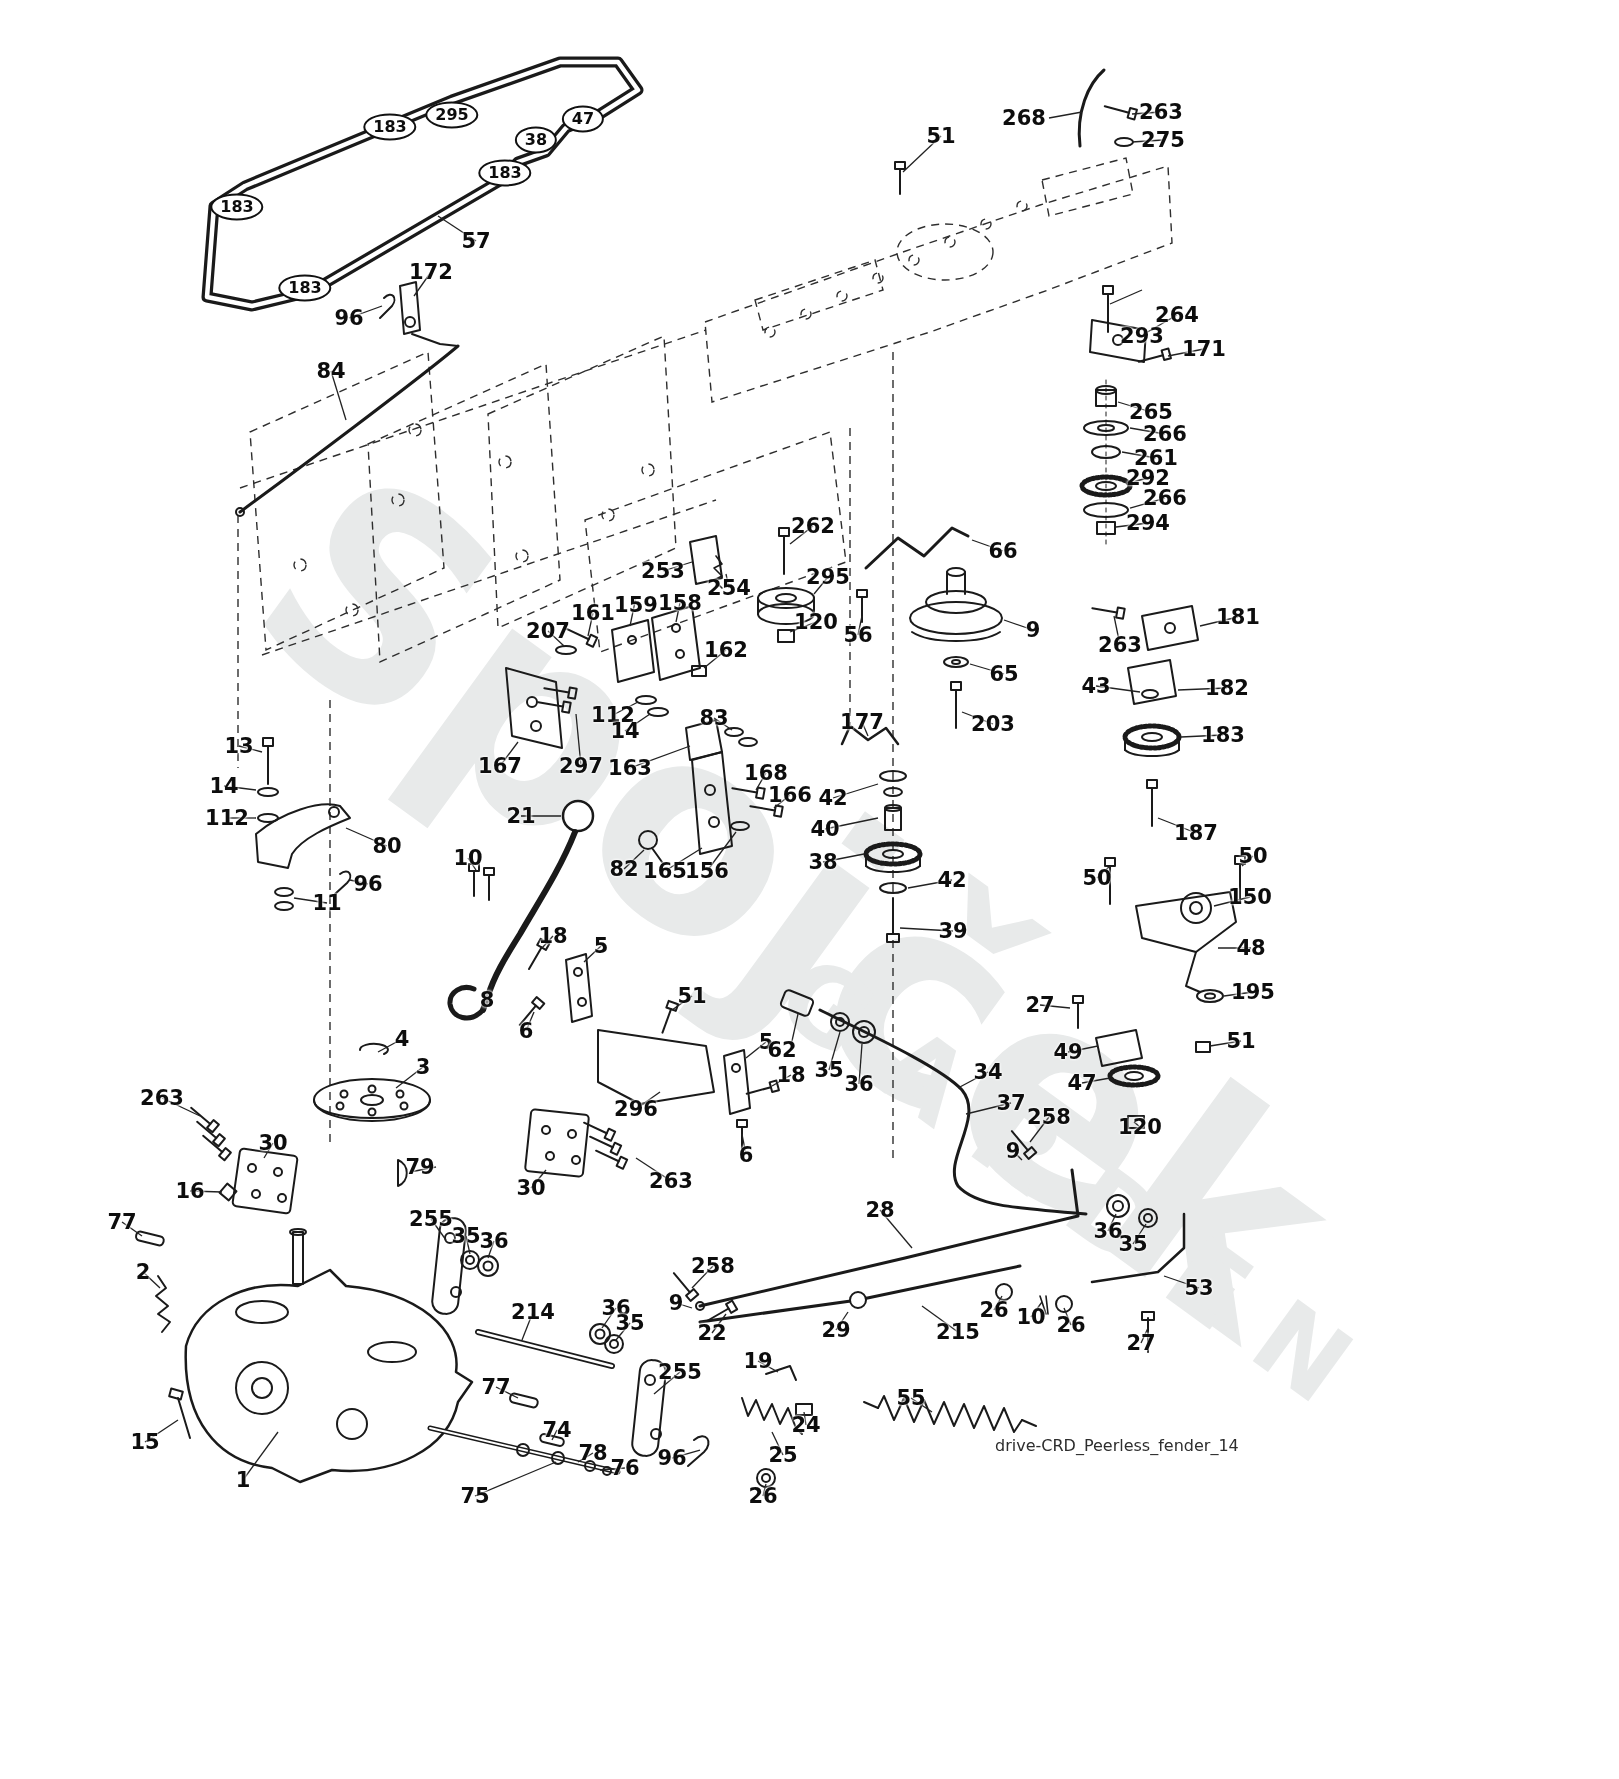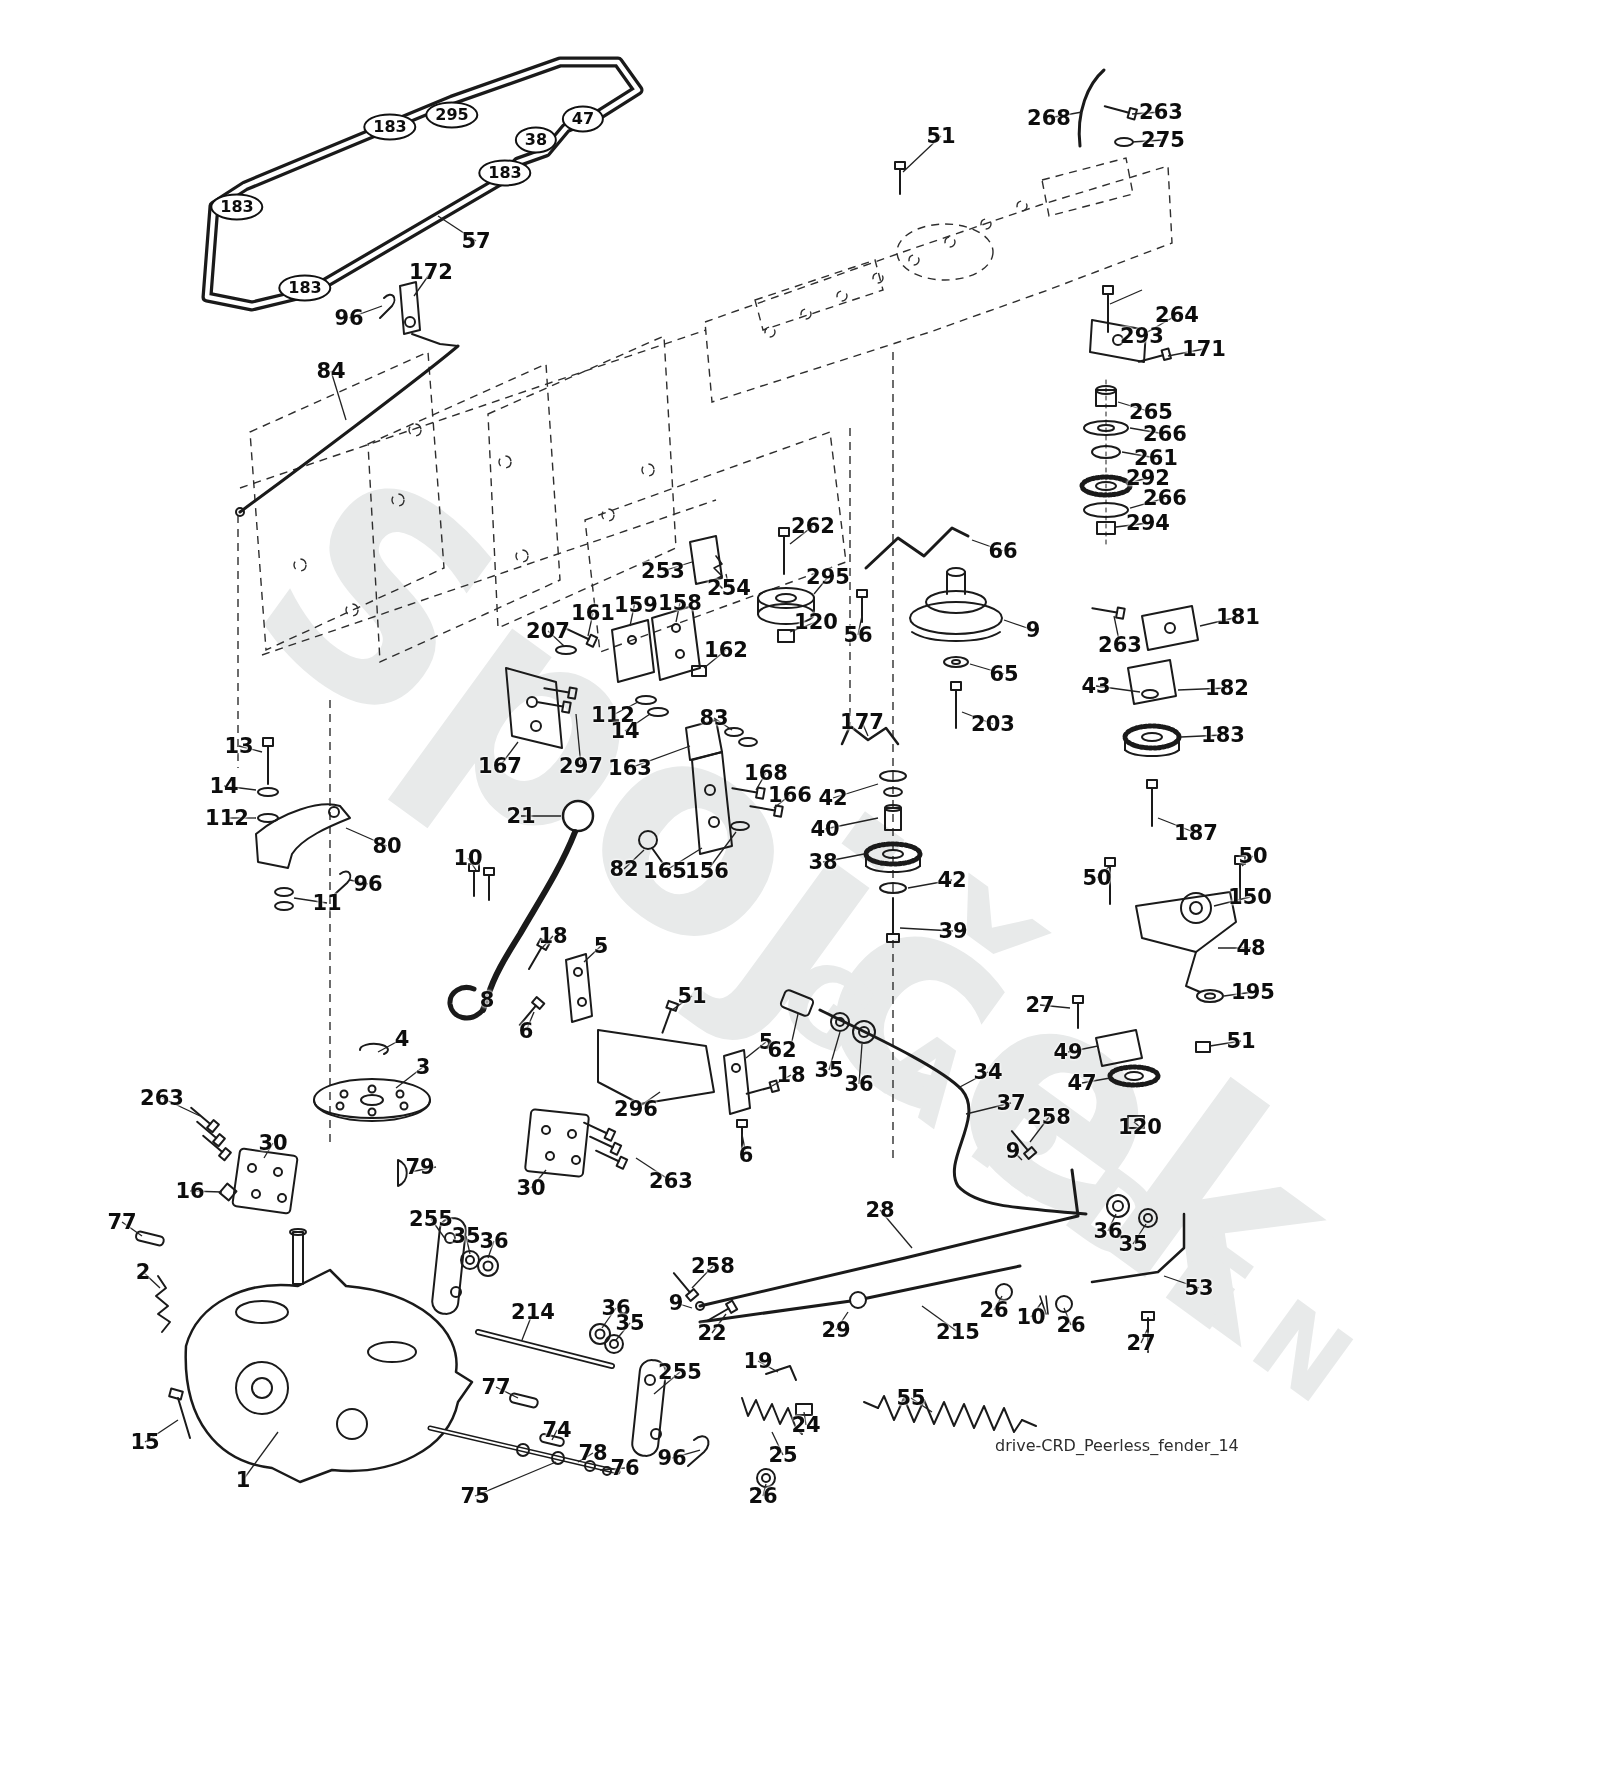--- a/index.html
+++ b/index.html
@@ -465,21 +465,21 @@
         <line x1="672" y1="1458" x2="700" y2="1450"></line>
         <line x1="763" y1="1496" x2="766" y2="1484"></line>
         <line x1="243" y1="1480" x2="278" y2="1432"></line>
         <line x1="475" y1="1496" x2="556" y2="1462"></line>
       </g>
   </svg>
 
   <div class="footer">drive-CRD_Peerless_fender_14</div>
 <span class="callout" style="left: 476px; top: 241px;">57</span>
     <span class="callout" style="left: 941px; top: 136px;">51</span>
-    <span class="callout" style="left: 1049px; top: 118px;">268</span>
+    <span class="callout" style="left: 1024px; top: 118px;">268</span>
     <span class="callout" style="left: 1161px; top: 112px;">263</span>
     <span class="callout" style="left: 1163px; top: 140px;">275</span>
     <span class="callout" style="left: 431px; top: 272px;">172</span>
     <span class="callout" style="left: 349px; top: 318px;">96</span>
     <span class="callout" style="left: 1142px; top: 290px; margin-top: 46px;">293</span>
     <span class="callout" style="left: 1177px; top: 315px;">264</span>
     <span class="callout" style="left: 1204px; top: 349px;">171</span>
     <span class="callout" style="left: 331px; top: 371px;">84</span>
     <span class="callout" style="left: 1151px; top: 412px;">265</span>
     <span class="callout" style="left: 1165px; top: 434px;">266</span>

